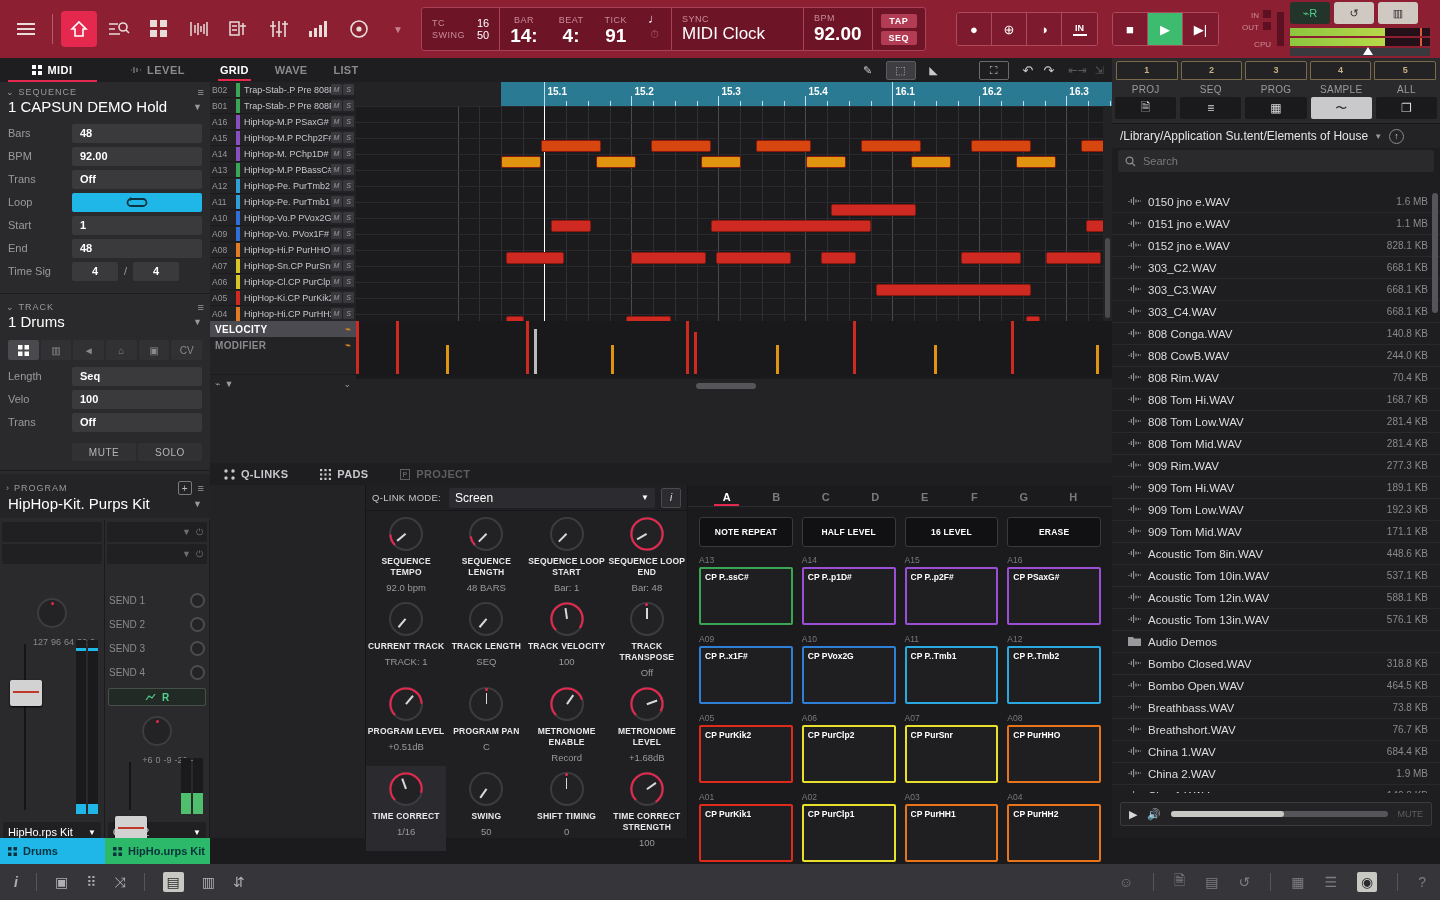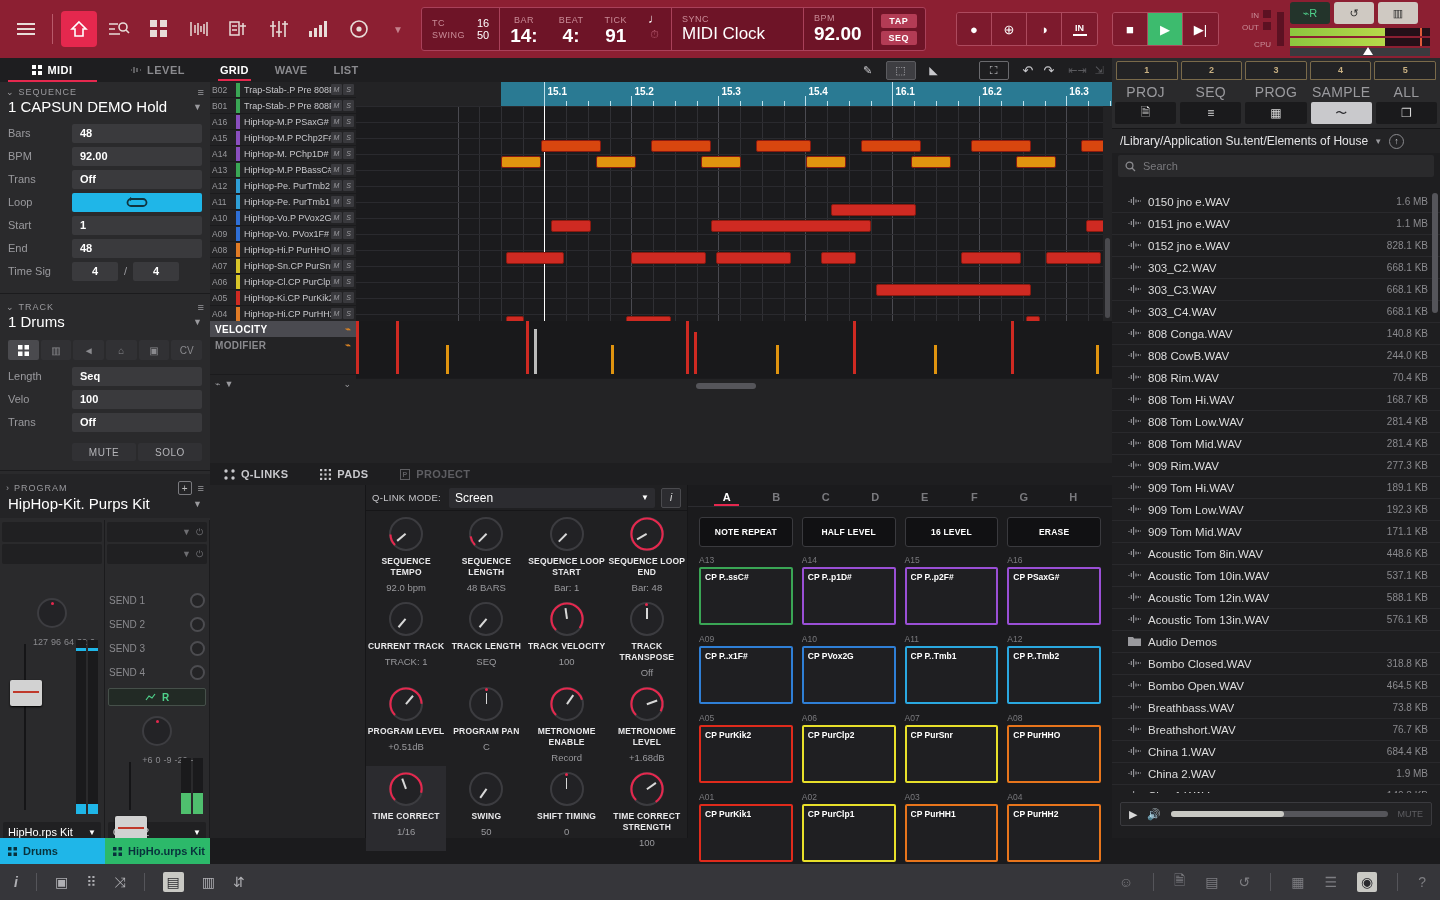--- a/index.html
+++ b/index.html
@@ -227,21 +227,21 @@
   .pad { height:58px; background:#1f1f22; border:2px solid #555; border-radius:2px; padding:3px 4px; }
   .padlbl { font-size:8.5px; font-weight:bold; color:#fff; white-space:nowrap; overflow:hidden; }
 
   
   .browser { position:absolute; left:1112px; top:58px; width:328px; height:780px; background:#1e1e20; }
   .fldrow { height:24px; display:flex; align-items:center; padding:0 4px; gap:3px; background:#2a2a2c; }
   .fld { flex:1; height:19px; border:1px solid #7a6a4a; border-radius:2px 2px 0 0; display:flex; align-items:center;
          justify-content:center; font-size:9px; font-weight:bold; color:#c9b183; background:#232325; }
   .typerow { display:flex; padding:2px 3px 4px 3px; gap:4px; background:#2a2a2c; border-bottom:1px solid #161618; }
   .typecell { flex:1; display:flex; flex-direction:column; align-items:center; gap:2px; }
-  .typelbl { font-size:14px; color:#9a9a9e; letter-spacing:.3px; }
+  .typelbl { font-size:10px; color:#9a9a9e; letter-spacing:.3px; }
   .typebtn { width:100%; height:22px; background:#1a1a1c; border-radius:2px; display:flex; align-items:center;
              justify-content:center; color:#d8d8d8; font-size:12px; }
   .typebtn.active { background:#c9c9cc; color:#2a2a2e; }
   .pathrow { height:24px; display:flex; align-items:center; padding:0 8px; background:#232325; }
   .pathtxt { font-size:12px; color:#e4e4e6; white-space:nowrap; overflow:hidden; }
   .pathcar { margin-left:6px; font-size:8px; color:#9a9a9e; }
   .pathup { margin-left:7px; width:15px; height:15px; border-radius:50%; border:1px solid #8a8a8e;
             display:flex; align-items:center; justify-content:center; font-size:9px; color:#c8c8cc; }
   .searchrow { height:22px; margin:2px 6px 3px 6px; background:#2a2a2c; border-radius:2px; display:flex;
                align-items:center; padding:0 7px; gap:7px; }

